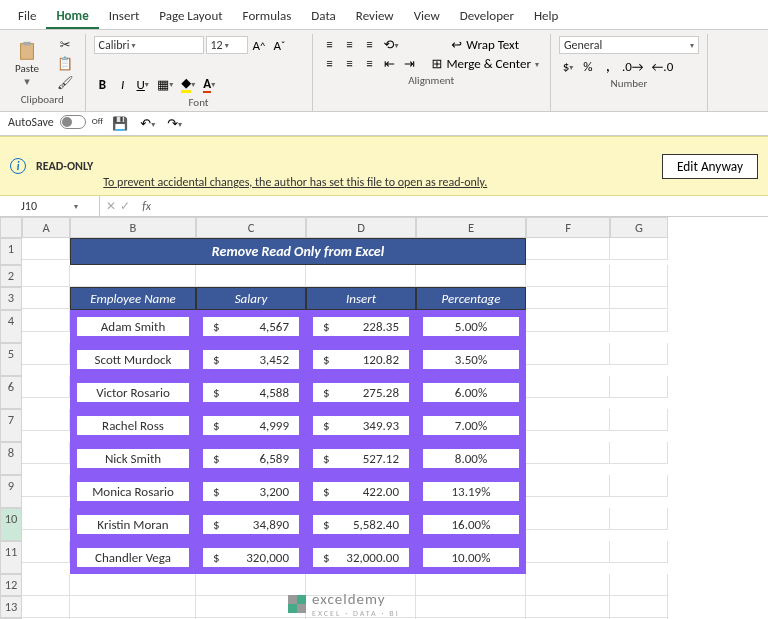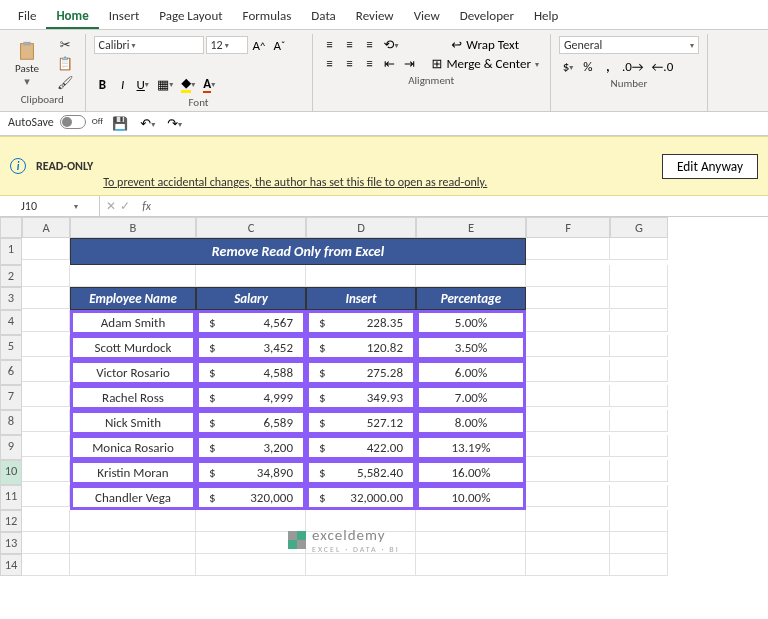--- a/index.html
+++ b/index.html
@@ -46,22 +46,22 @@
 .fbar-ctrl { padding:0 6px; display:flex; gap:4px; color:#aaa;}
 .fx { font-style:italic; color:#666; padding:0 6px; }
 
 
 .grid { display:grid; grid-template-columns: 22px 48px 126px 110px 110px 110px 84px 58px; font-size: 12.5px;}
 .colh { background:#f0f0f0; border:1px solid #d4d4d4; text-align:center; padding:2px 0; color:#555; }
 .rowh { background:#f0f0f0; border:1px solid #d4d4d4; text-align:center; padding:2px 0; color:#555; }
 .rowh.sel-r { background:#cce8d8; }
 .cell { border-right:1px solid #e0e0e0; border-bottom:1px solid #e0e0e0; padding:2px; height:22px; }
 .title-cell { grid-column: 3 / 7; background:#3b5998; color:#fff; font-weight:bold; font-style:italic; text-align:center; padding:4px; font-size:14px; border:1px solid #333;}
-.th { background:#3b5998; color:#fff; font-weight:bold; font-style:italic; text-align:center; border:1px solid #333; padding:3px; font-size:13px;}
-.td { border:3px solid #8b5cf6; text-align:center; padding:2px 4px; font-size:13px;}
+.th { background:#3b5998; color:#fff; font-weight:normal; font-style:italic; text-align:center; border:1px solid #333; padding:3px; font-size:13px;}
+.td { border:7px solid #8b5cf6; text-align:center; padding:2px 4px; font-size:13px;}
 .money { display:flex; justify-content:space-between; padding:0 6px;}
 
 .logo { grid-column:3/7; display:flex; align-items:center; justify-content:center; gap:6px; padding:8px; height:40px;}
 .logo-mark { width:18px; height:18px; background:#ccc; display:flex; flex-wrap:wrap;}
 .logo-mark span{width:9px;height:9px;}
 
 .chev { font-size: 8px; color:#666; }
 svg { width:14px; height:14px; }
 </style>
 </head>

